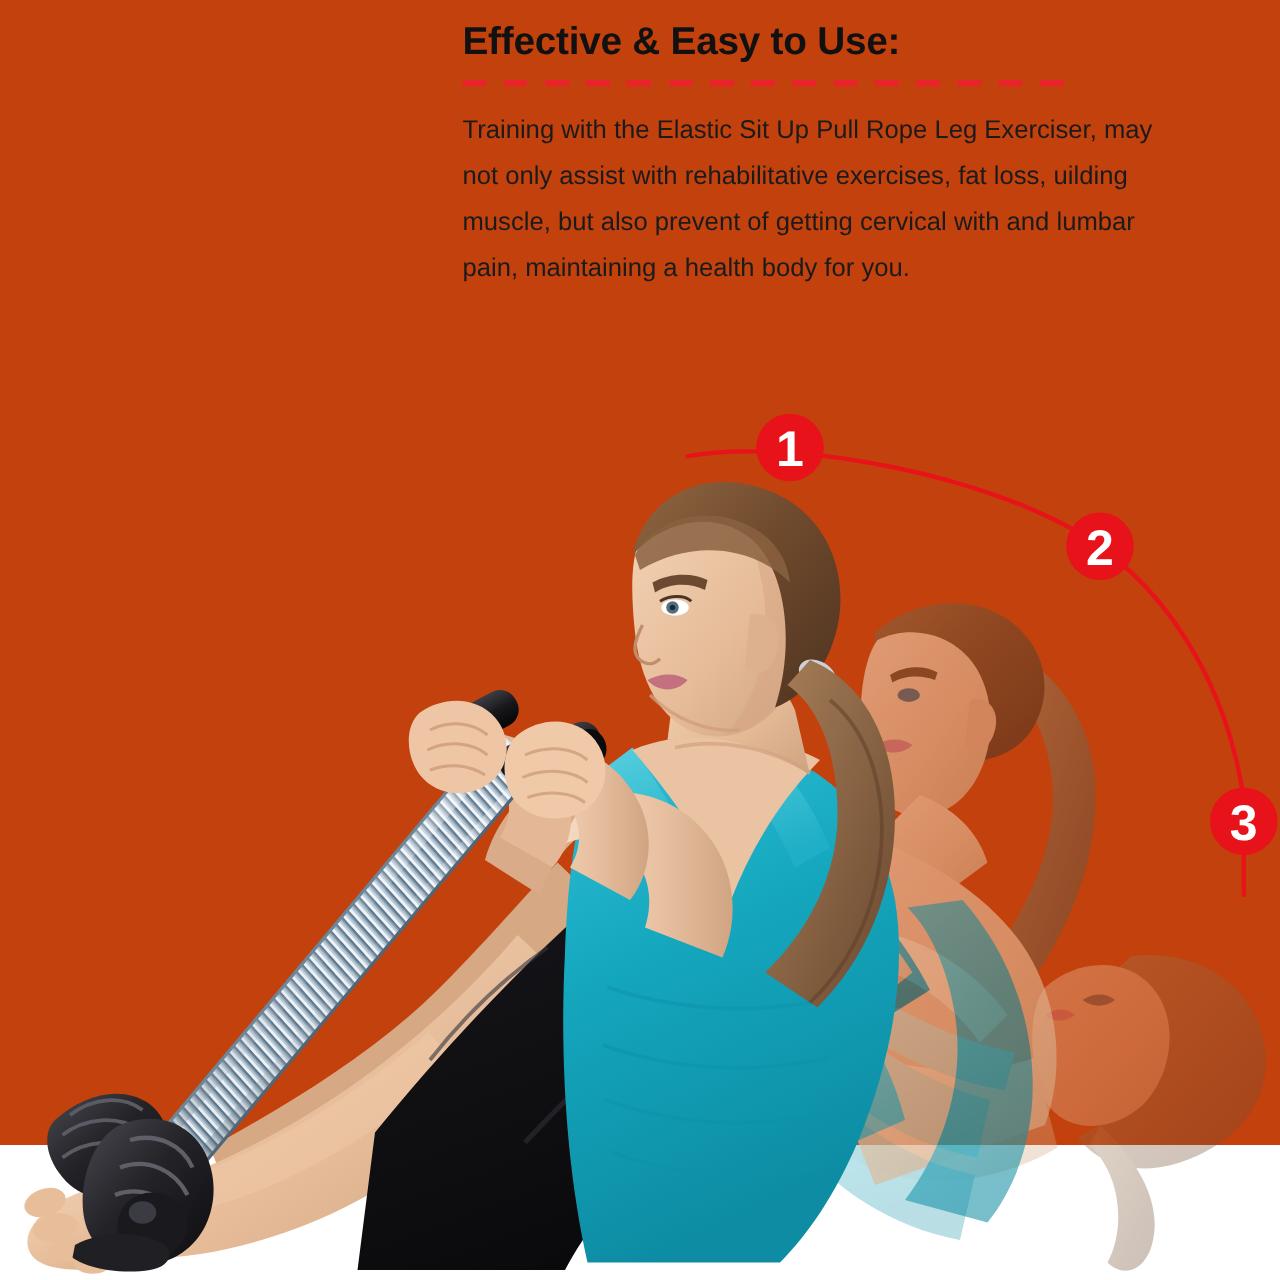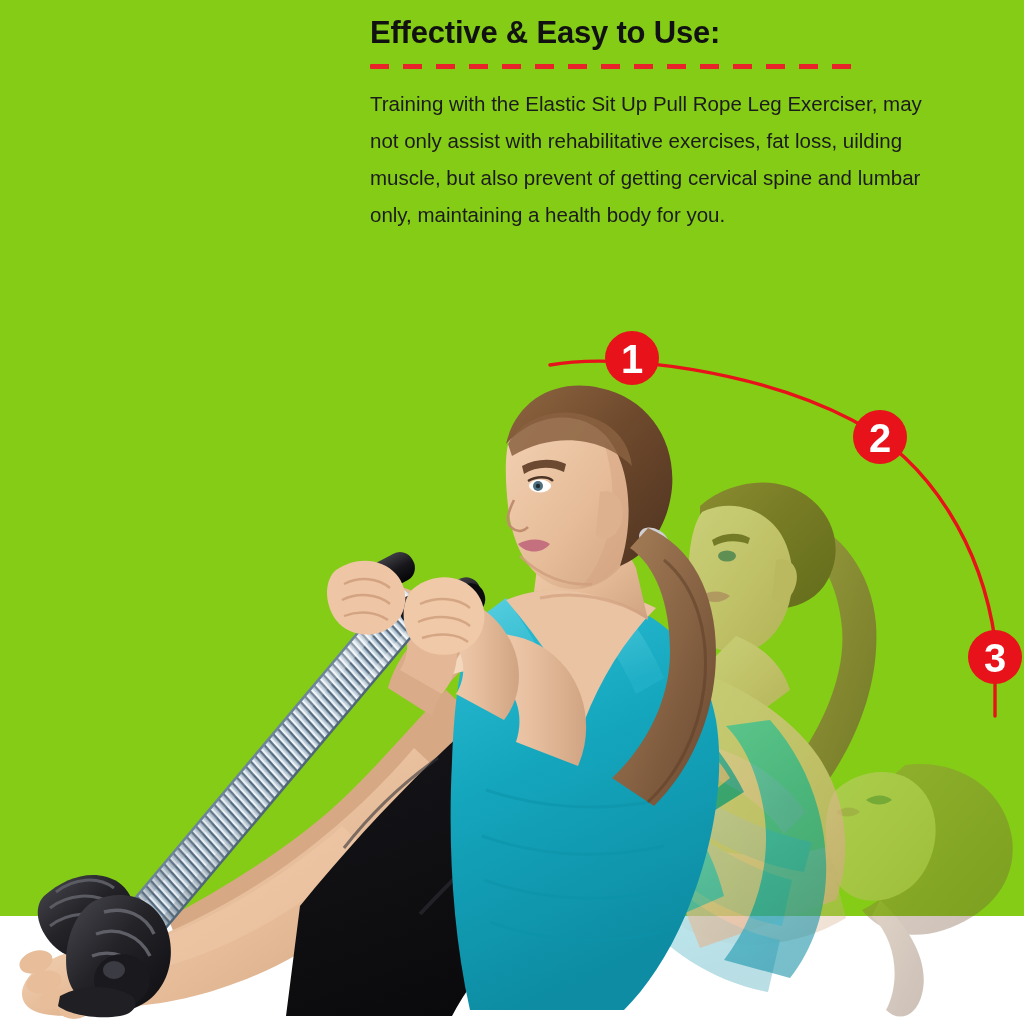--- a/index.html
+++ b/index.html
@@ -14,21 +14,21 @@
     overflow: hidden;
     font-family: "Liberation Sans", sans-serif;
     color: #111111;
     position: relative;
   }
 
   #page {
     position: relative;
     width: 1024px;
     height: 916px;
-    background: #84cc16;
+    background: #c2410c;
     text-decoration: underline;
   }
 
   
   .text-block {
     position: absolute;
     left: 370px;
     top: 16px;
     width: 600px;
   }
@@ -82,21 +82,21 @@
 </head>
 <body>
 
 <div id="page">
 
   <div class="text-block">
     <h1 class="headline">Effective &amp; Easy to Use:</h1>
 
     <div class="dashed-rule"></div>
 
-    <p class="body-copy">Training with the Elastic Sit Up Pull Rope Leg Exerciser, may not only assist with rehabilitative exercises, fat loss, uilding muscle, but also prevent of getting cervical spine and lumbar only, maintaining a health body for you.</p>
+    <p class="body-copy">Training with the Elastic Sit Up Pull Rope Leg Exerciser, may not only assist with rehabilitative exercises, fat loss, uilding muscle, but also prevent of getting cervical with and lumbar pain, maintaining a health body for you.</p>
   </div>
 
   <svg id="scene" viewBox="0 0 1024 1024" xmlns="http://www.w3.org/2000/svg">
 
     <defs>
       <linearGradient id="gSkin" x1="0" y1="0" x2="1" y2="1">
         <stop offset="0%" stop-color="#f3d2b4"></stop>
         <stop offset="55%" stop-color="#e6bc99"></stop>
         <stop offset="100%" stop-color="#cfa37f"></stop>
       </linearGradient>

